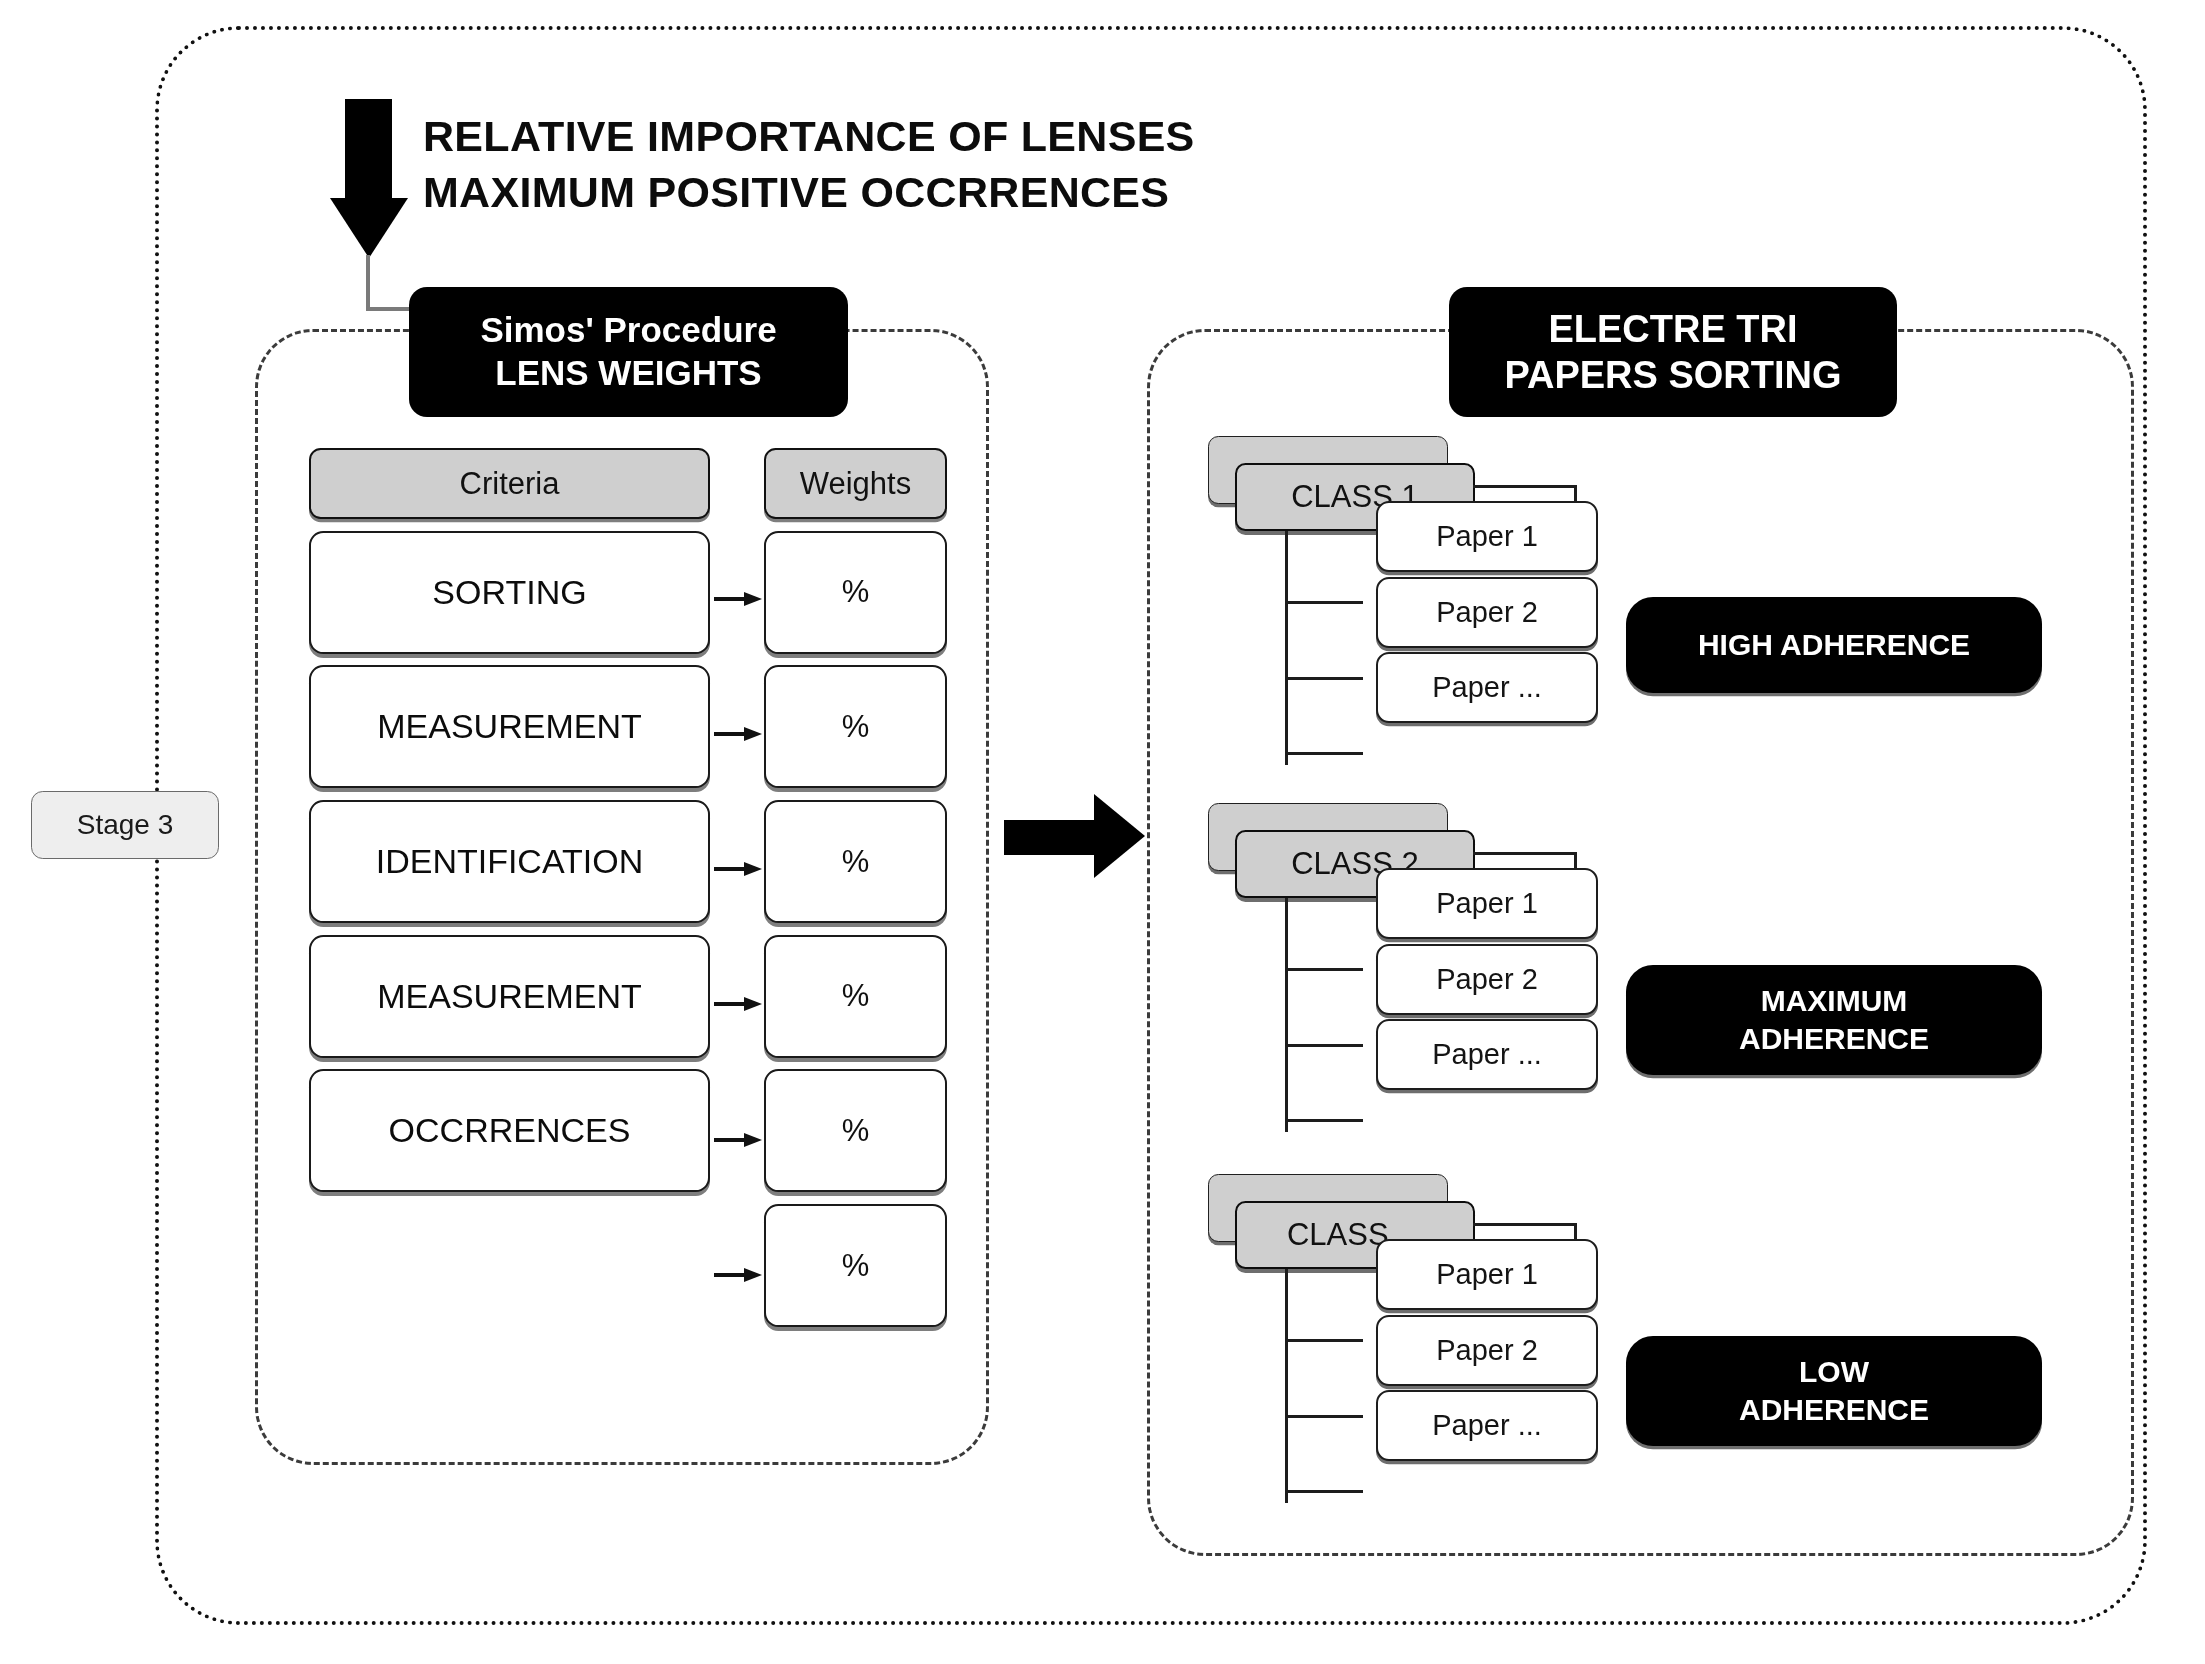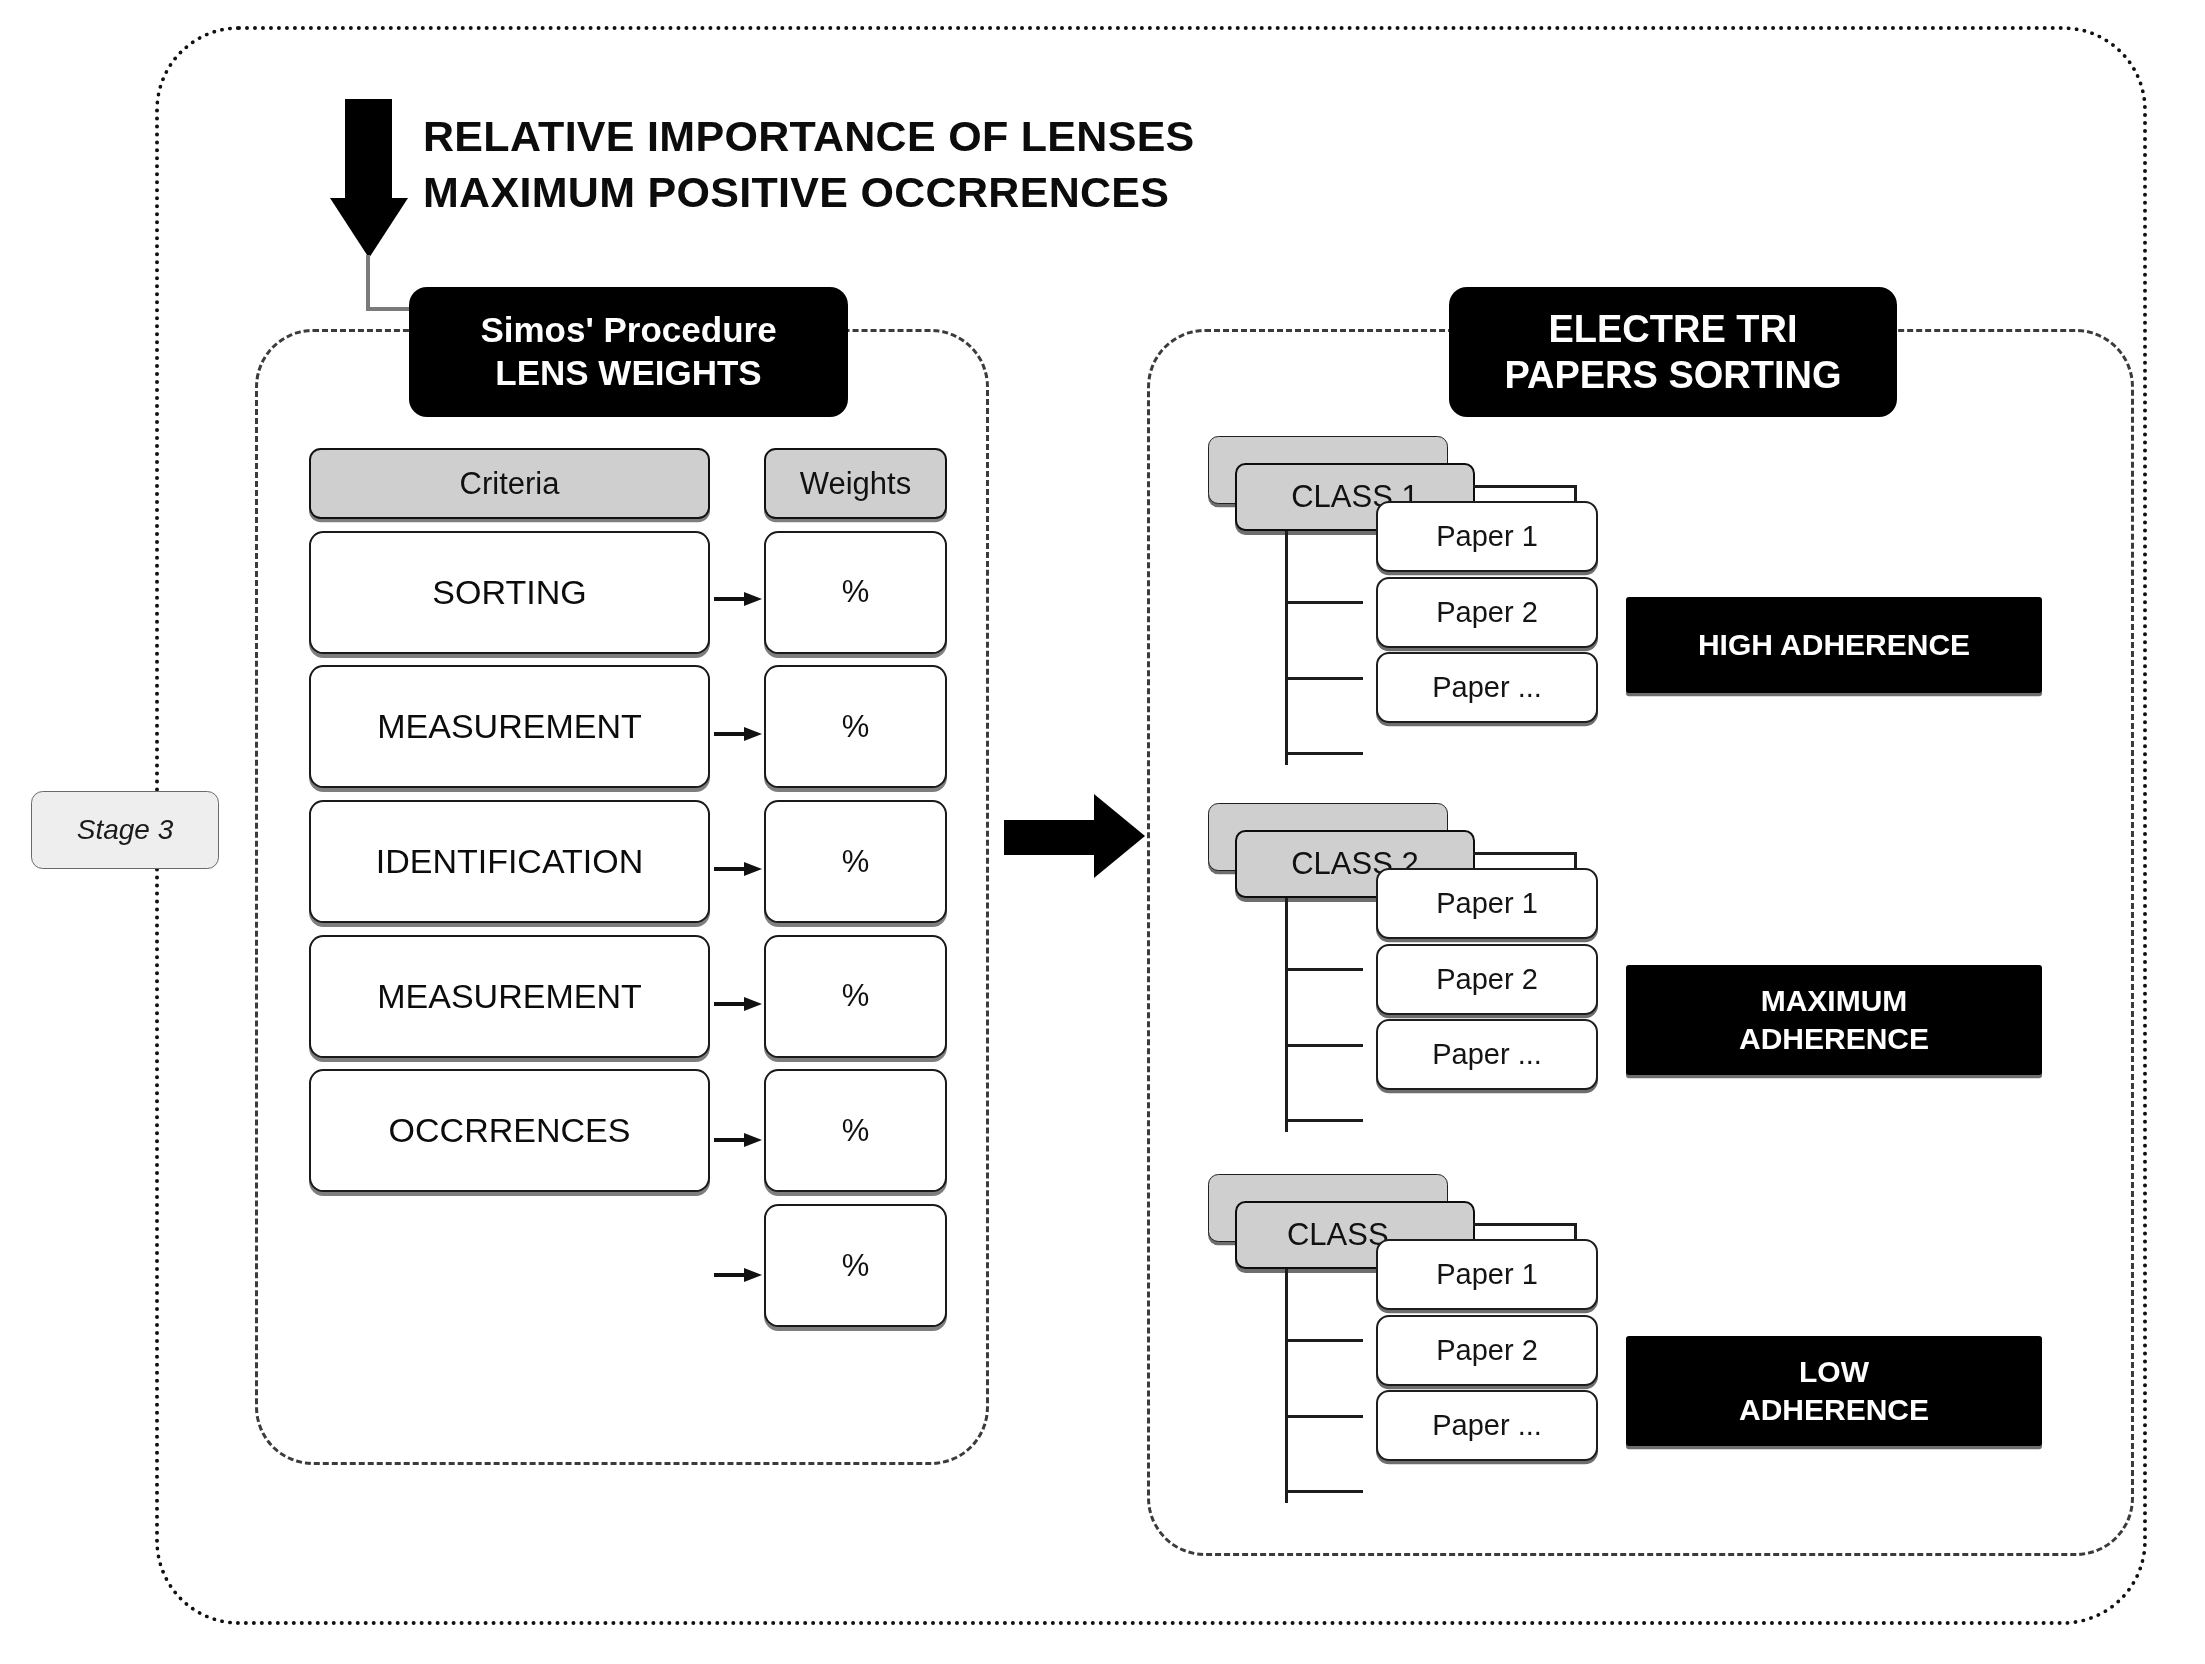--- a/index.html
+++ b/index.html
@@ -10,24 +10,24 @@
   }
 
   
   #outer-frame{
     position:absolute;left:155px;top:26px;width:1992px;height:1599px;
     border:4.5px dotted #111;border-radius:84px;box-sizing:border-box;
   }
 
   
   #stage-badge{
-    position:absolute;left:31px;top:791px;width:188px;height:78px;
+    position:absolute;left:31px;top:791px;width:188px;height:68px;
     background:#eeeeee;border:1.9px solid #6a6a6a;border-radius:11.7px;
     display:flex;align-items:center;justify-content:center;
-    font-size:28px;color:#1a1a1a;box-sizing:border-box;font-style:italic;
+    font-size:28px;color:#1a1a1a;box-sizing:border-box;
   }
 
   
   #top-arrow{position:absolute;left:330px;top:99px;width:78px;height:156px;}
   #arrow-stem{position:absolute;left:15px;top:0;width:47px;height:104px;background:#000;}
   #arrow-head{
     position:absolute;left:0;top:99px;width:0;height:0;
     border-left:39px solid transparent;border-right:39px solid transparent;
     border-top:60px solid #000;
   }
@@ -127,21 +127,21 @@
   .paper-stack{position:absolute;left:168px;top:65px;width:222px;}
   .paper-cell{
     height:71px;background:#fff;border:2.6px solid #1d1d1d;border-radius:13px;
     display:flex;align-items:center;justify-content:center;
     font-size:29px;color:#141414;box-sizing:border-box;
     box-shadow:0 3.2px 0 0 #6e6e6e;
   }
   .paper-cell + .paper-cell{margin-top:4.5px;}
 
   .adherence{
-    position:absolute;background:#000;border-radius:3px;color:#fff;
+    position:absolute;background:#000;border-radius:27px;color:#fff;
     font-weight:700;font-size:30px;text-align:center;line-height:1.26;
     display:flex;align-items:center;justify-content:center;box-sizing:border-box;
     box-shadow:0 3.2px 0 0 #6e6e6e;
   }
 </style>
 </head>
 <body>
 
 <div id="outer-frame"></div>
 

